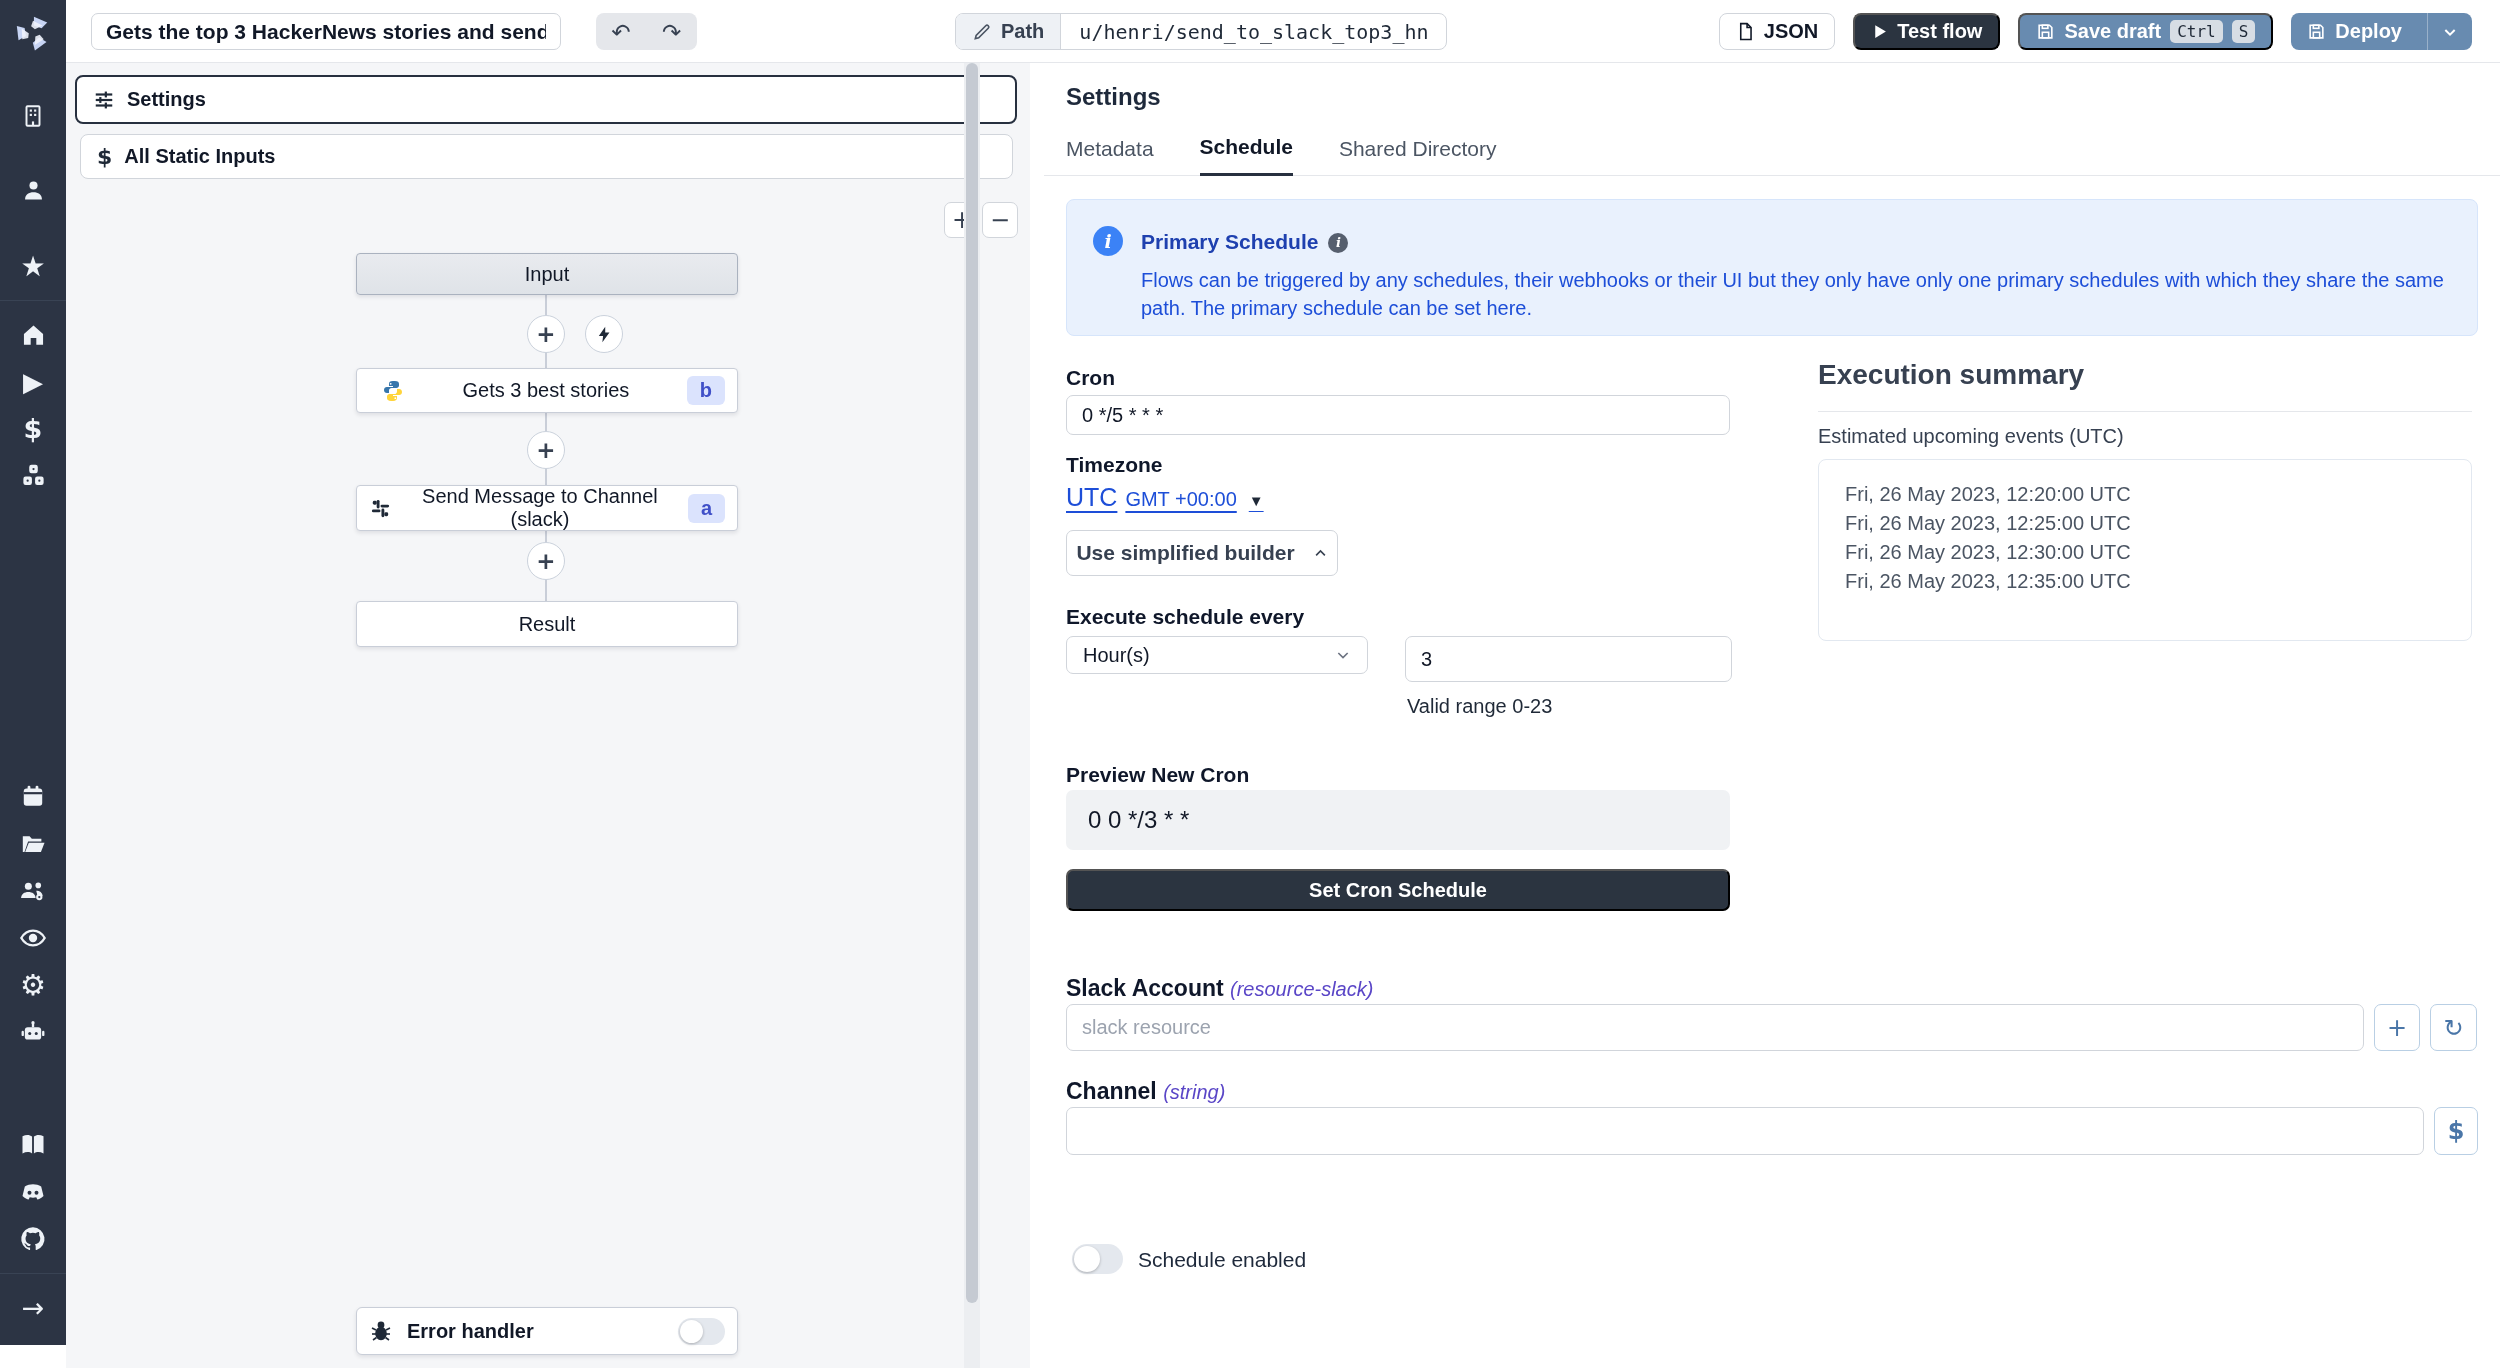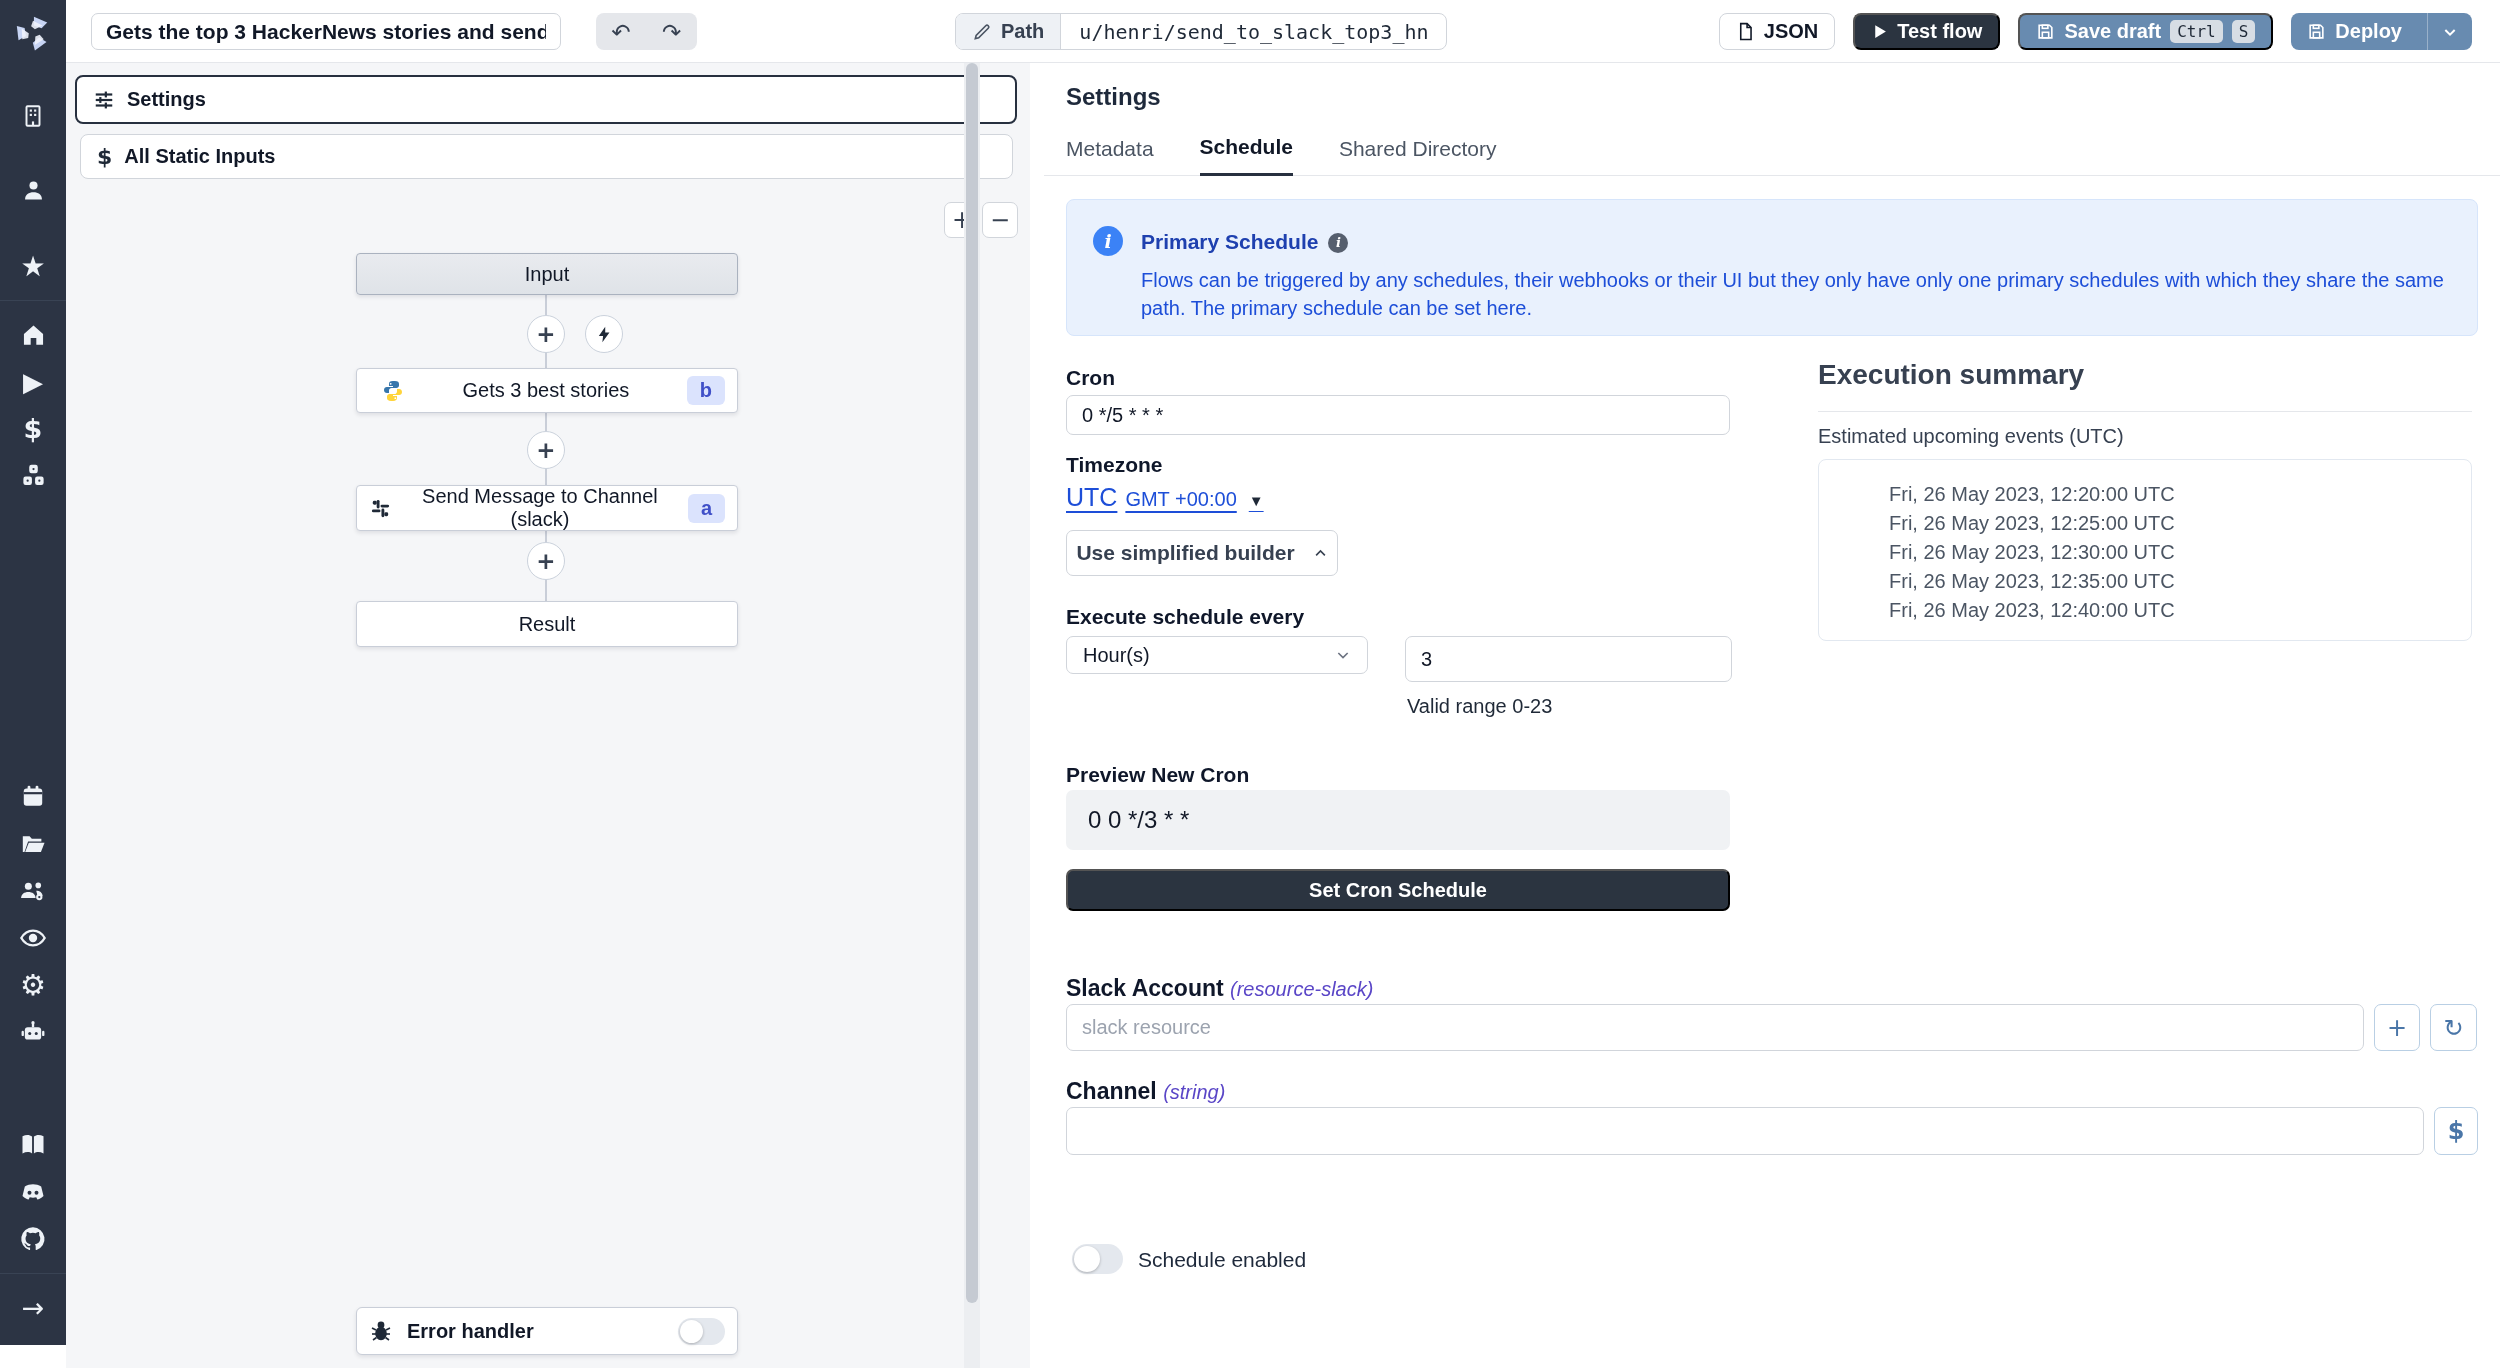--- a/index.html
+++ b/index.html
@@ -116,21 +116,21 @@
   .preview-box { position:absolute; left:22px; top:727px; width:664px; height:60px; background:#f0f2f4;
                  border-radius:7px; display:flex; align-items:center; padding:0 22px; font-size:24px; color:#111827; }
   .setcron-btn { position:absolute; left:22px; top:806px; width:664px; height:42px; background:#2b3440;
                  border-radius:7px; color:#fff; font-weight:bold; font-size:20px; display:flex;
                  align-items:center; justify-content:center; cursor:pointer; }
   .exec-title { position:absolute; left:774px; top:296px; font-size:28px; font-weight:bold; color:#374151; }
   .exec-divider { position:absolute; left:774px; top:348px; width:654px; height:1px; background:#e5e7eb; }
   .exec-sub { position:absolute; left:774px; top:362px; font-size:20px; color:#374151; }
   .events-box { position:absolute; left:774px; top:396px; width:654px; height:182px; border:1px solid #e2e8f0;
                 border-radius:8px; padding:20px 0 0 26px; }
-  .event-line { font-size:20px; line-height:29px; color:#4b5563;margin-left:44px; }
+  .event-line { font-size:20px; line-height:29px; color:#4b5563; }
   .res-label { position:absolute; font-size:23px; font-weight:bold; color:#0f172a; }
   .type-hint { font-size:20px; font-weight:normal; font-style:italic; color:#5a46c7; }
   .sq-btn { position:absolute; width:46px; height:47px; border:1px solid #b9cfe4; border-radius:7px; background:#fff;
             color:#4a76a8; display:flex; align-items:center; justify-content:center; font-size:24px;
             cursor:pointer; font-family:"DejaVu Sans", sans-serif; }
   .sched-toggle { position:absolute; left:28px; top:1181px; width:51px; height:30px; }
   .sched-toggle .knob { width:26px; height:26px; }
   .sched-label { position:absolute; left:94px; top:1185px; font-size:21px; color:#1e293b; }
   input::placeholder { color:#9ca3af; }
 
@@ -479,21 +479,20 @@
     <button class="setcron-btn">Set Cron Schedule</button>
 
     <h3 class="exec-title">Execution summary</h3>
     <div class="exec-divider"></div>
     <div class="exec-sub">Estimated upcoming events (UTC)</div>
     <div class="events-box">
       <div class="event-line">Fri, 26 May 2023, 12:20:00 UTC</div>
       <div class="event-line">Fri, 26 May 2023, 12:25:00 UTC</div>
       <div class="event-line">Fri, 26 May 2023, 12:30:00 UTC</div>
       <div class="event-line">Fri, 26 May 2023, 12:35:00 UTC</div>
-      <div class="event-line">Fri, 26 May 2023, 12:40:00 UTC</div>
     </div>
 
     <div class="res-label" style="left:22px; top:912px">
       <span>Slack Account</span>
       <span class="type-hint">(resource-slack)</span>
     </div>
     <input class="text-input" style="left: 22px; top: 941px; width: 1298px; height: 47px;" placeholder="slack resource">
     <div class="sq-btn" style="left:1330px; top:941px">+</div>
     <div class="sq-btn" style="left:1386px; top:941px; width:47px">↻</div>
 

